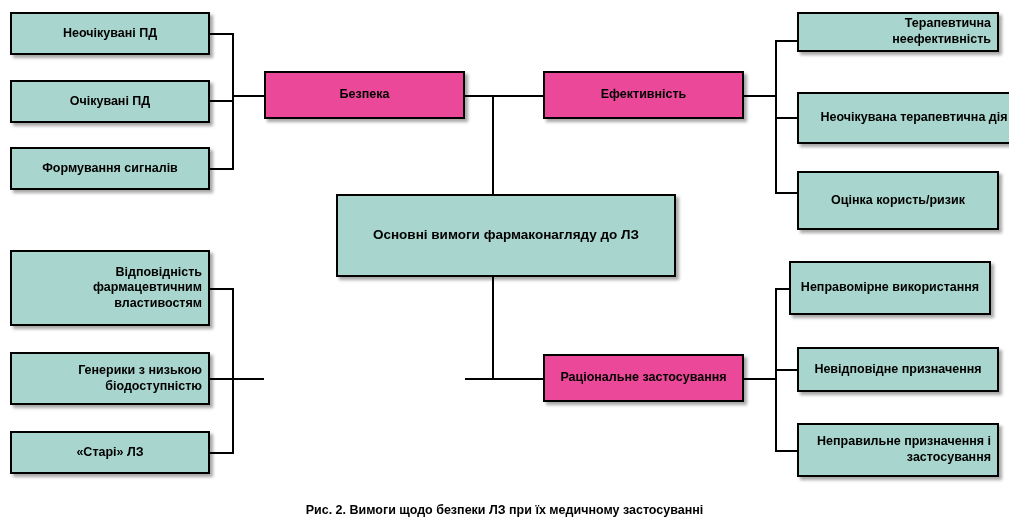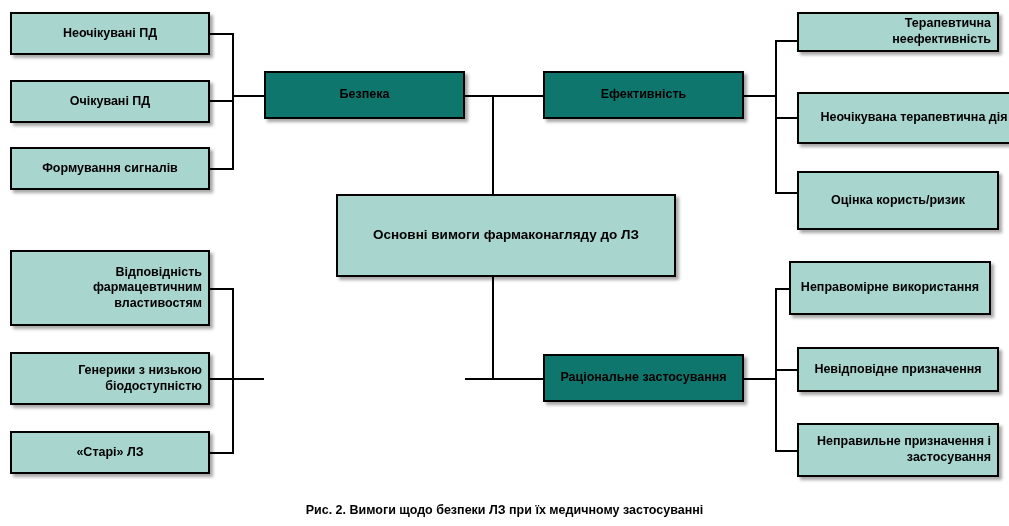--- a/index.html
+++ b/index.html
@@ -27,21 +27,21 @@
     text-align: right;
     font-weight: bold;
     font-size: 12.5px;
     color: #000000;
     line-height: 1.25;
     padding: 2px 6px;
     box-shadow: 3px 3px 3px rgba(0,0,0,0.35);
     background: #a8d5cd;
   }
   .node.teal { background: #a8d5cd; }
-  .node.grey { background: #0f766e; }
+  .node.grey { background: #ec4899; }
   .node.center {
     background: #a8d5cd;
     font-size: 13.5px;
   }
   .line {
     position: absolute;
     background: #000000;
   }
   .line.h { height: 2px; }
   .line.v { width: 2px; }

